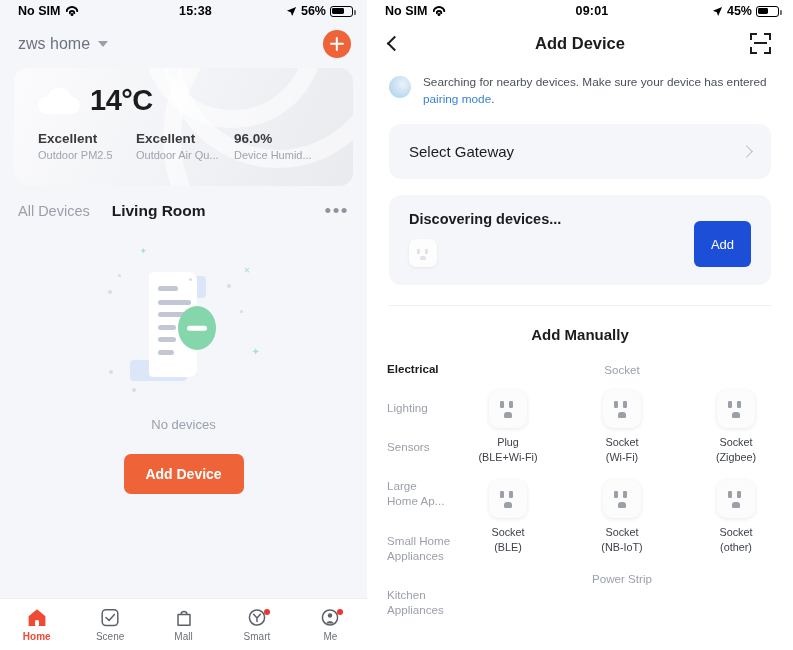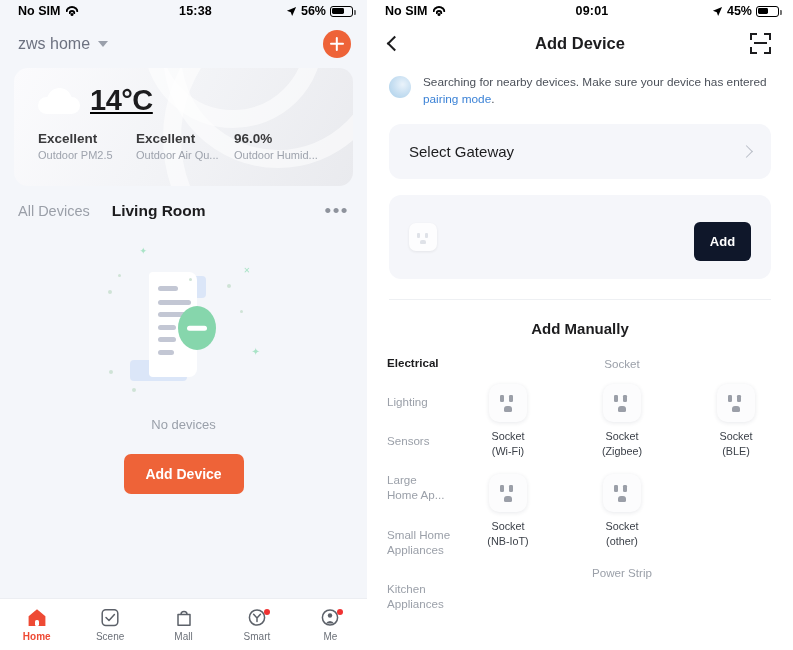--- a/index.html
+++ b/index.html
@@ -47,21 +47,21 @@
   .plus-fab::after { top:50%; left:7px; right:7px; height:2.4px; transform:translateY(-50%); }
 
   .weather-card {
     margin: 0 14px; height: 118px; border-radius: 14px; position: relative; overflow: hidden;
     background: linear-gradient(118deg, #fbfbfd 0%, #f3f4f7 45%, #e9eaee 100%);
   }
   .weather-card .swoosh { position:absolute; border-radius:50%; border: 18px solid rgba(255,255,255,.55); }
   .w1 { width: 230px; height: 230px; right: -40px; top: -130px; }
   .w2 { width: 300px; height: 300px; right: -110px; top: -80px; border-color: rgba(255,255,255,.35); }
   .w3 { width: 180px; height: 180px; right: 30px; top: -120px; border-color: rgba(255,255,255,.4); }
-  .wc-top { position:relative; display:flex; align-items:center; padding: 16px 0 0 24px; text-decoration: underline; }
+  .wc-top { position:relative; display:flex; align-items:center; padding: 16px 0 0 24px; }
   .cloud { width: 42px; height: 26px; position: relative; }
   .cloud::before { content:""; position:absolute; left:0; bottom:0; width:42px; height:17px; background:#fff; border-radius:10px; }
   .cloud::after { content:""; position:absolute; left:9px; top:0; width:25px; height:25px; background:#fff; border-radius:50%; }
   .temp { font-size: 29px; font-weight: 700; color:#1c1c1e; margin-left: 10px; letter-spacing:-.5px;}
   .wc-stats { position:relative; display:flex; padding: 14px 0 0 24px; }
   .wstat { width: 98px; }
   .wstat .v { font-size: 13.5px; font-weight: 700; color:#3a3a3c; }
   .wstat .l { font-size: 11px; color:#9ea3ad; margin-top: 3px; white-space:nowrap; overflow:hidden; }
 
   .room-tabs { display:flex; align-items:center; padding: 16px 18px 0 18px; }
@@ -117,22 +117,22 @@
 
   .card { margin: 16px 22px 0 22px; background:#f5f6fa; border-radius: 12px; }
   .gateway-card { height: 55px; display:flex; align-items:center; padding: 0 20px; }
   .gateway-card .g-lab { font-size: 15px; color:#1c1c1e; }
   .chev { margin-left:auto; width: 9px; height:9px; border-top: 1.8px solid #b9bec7; border-right: 1.8px solid #b9bec7; transform: rotate(45deg); }
   .disc-card { padding: 16px 20px 18px 20px; position:relative; min-height: 84px; }
   .disc-title { font-size: 14.5px; font-weight:700; color:#1c1c1e; }
   .disc-thumb { margin-top: 12px; width: 28px; height:28px; border-radius:7px; background:#fdfdfe; box-shadow: 0 1px 3px rgba(0,0,0,.07); position:relative; }
   .disc-thumb::before { content:""; position:absolute; left:8px; top:10px; width:3px; height:5px; background:#dfe2e8; border-radius:1px; box-shadow: 8px 0 0 #dfe2e8; }
   .disc-thumb::after { content:""; position:absolute; left:11px; top:17px; width:6px; height:4px; background:#dfe2e8; border-radius:2px 2px 1px 1px; }
-  .add-btn { position:absolute; right: 20px; bottom: 18px; width: 57px; height: 39px; background:#0f172a; color:#fff;
-    border-radius:6px; font-size: 13px; font-weight:700; display:flex; align-items:center; justify-content:center; }
+  .add-btn { position:absolute; right: 20px; bottom: 18px; width: 57px; height: 46px; background:#1d4ed8; color:#fff;
+    border-radius:6px; font-size: 13px; font-weight:400; display:flex; align-items:center; justify-content:center; }
 
   .divider { margin: 20px 22px 0 22px; height:1px; background:#eef0f3; }
   .manual-title { text-align:center; font-size: 15px; font-weight:700; color:#1c1c1e; margin-top: 20px; }
 
   .manual-body { display:flex; margin-top: 18px; }
   .cats { width: 84px; flex: 0 0 84px; padding-left: 20px; }
   .cat { font-size: 11.6px; color:#9ba0a9; line-height: 1.3; margin-bottom: 24px; }
   .cat.active { color:#1c1c1e; font-weight:700; }
   .grid-col { flex:1; }
   .sec-head { font-size: 11.6px; color:#9ba0a9; text-align:center; margin-bottom: 14px; }
@@ -190,21 +190,21 @@
         <div class="wstat">
           <div class="v">Excellent</div>
           <div class="l">Outdoor PM2.5</div>
         </div>
         <div class="wstat">
           <div class="v">Excellent</div>
           <div class="l">Outdoor Air Qu...</div>
         </div>
         <div class="wstat">
           <div class="v">96.0%</div>
-          <div class="l">Outdoor Humid...</div>
+          <div class="l">Device Humid...</div>
         </div>
       </div>
     </div>
 
     <div class="room-tabs">
       <div class="room-tab">All Devices</div>
       <div class="room-tab active">Living Room</div>
       <div class="dots">•••</div>
     </div>
 
@@ -319,20 +319,21 @@
         <span>Searching for nearby devices. Make sure your device has entered </span><a href="#">pairing mode</a><span>.</span>
       </div>
     </div>
 
     <div class="card gateway-card">
       <span class="g-lab">Select Gateway</span>
       <span class="chev"></span>
     </div>
 
     <div class="card disc-card">
+      <div class="disc-title">Discovering devices...</div>
       <div class="disc-thumb"></div>
       <div class="add-btn">Add</div>
     </div>
 
     <div class="divider"></div>
     <div class="manual-title">Add Manually</div>
 
     <div class="manual-body">
       <div class="cats">
         <div class="cat active">Electrical</div>
@@ -340,20 +341,24 @@
         <div class="cat">Sensors</div>
         <div class="cat">Large<br>Home Ap...</div>
         <div class="cat">Small Home<br>Appliances</div>
         <div class="cat">Kitchen<br>Appliances</div>
       </div>
       <div class="grid-col">
         <div class="sec-head first">Socket</div>
         <div class="grid">
           <div class="gi">
             <div class="sock"></div>
+            <div class="n">Plug<br>(BLE+Wi-Fi)</div>
+          </div>
+          <div class="gi">
+            <div class="sock"></div>
             <div class="n">Socket<br>(Wi-Fi)</div>
           </div>
           <div class="gi">
             <div class="sock"></div>
             <div class="n">Socket<br>(Zigbee)</div>
           </div>
           <div class="gi">
             <div class="sock"></div>
             <div class="n">Socket<br>(BLE)</div>
           </div>

